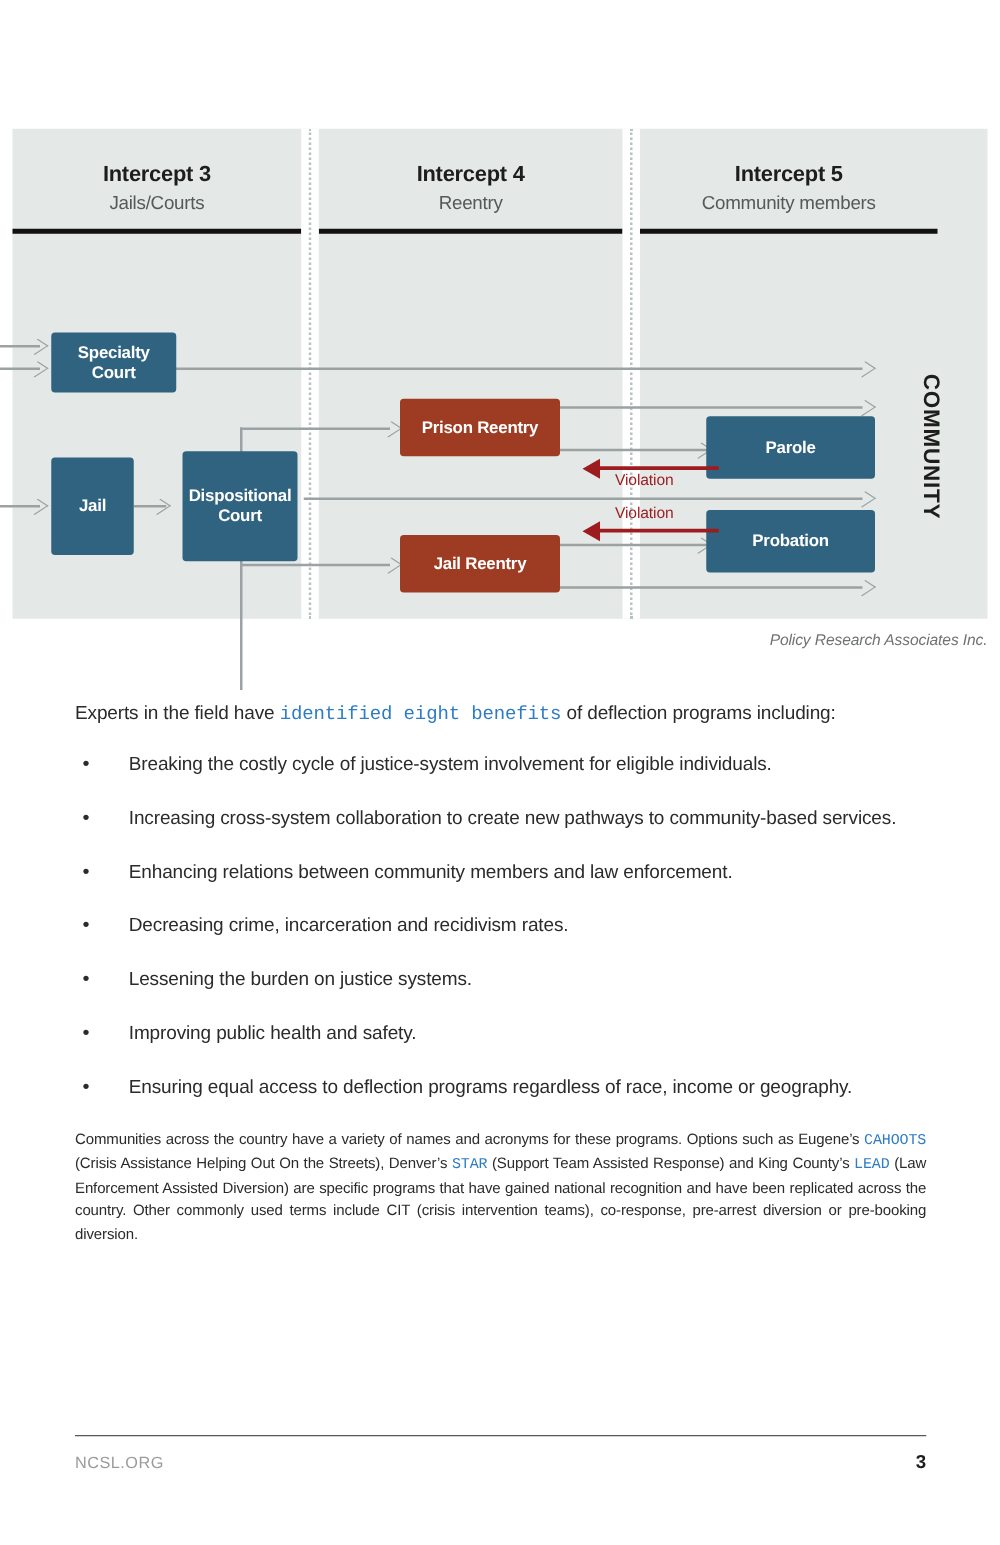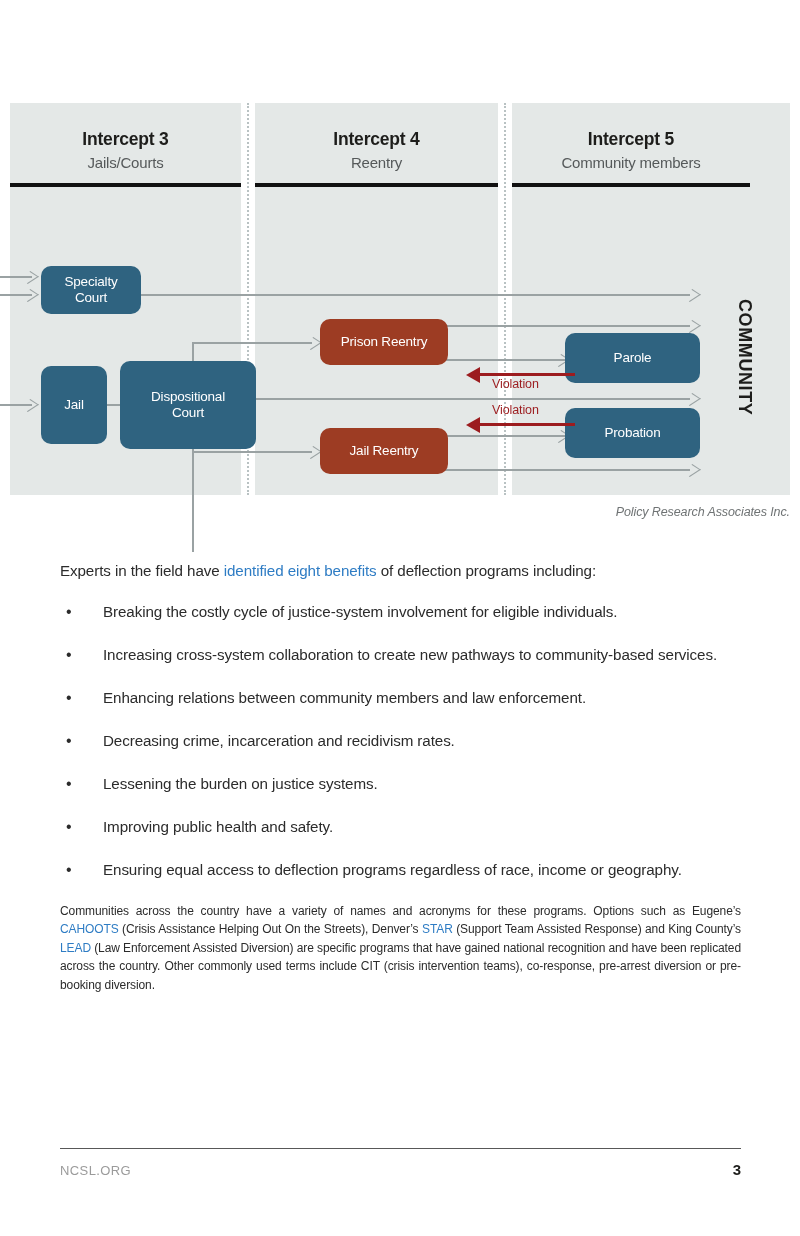--- a/index.html
+++ b/index.html
@@ -70,40 +70,40 @@
   }
   #hdr1 { left: 0px;   width: 231px; }
   #hdr1 .ch-rule { width: 231px; }
   #hdr2 { left: 245px; width: 243px; }
   #hdr2 .ch-rule { width: 243px; }
   #hdr3 { left: 502px; width: 238px; }
   #hdr3 .ch-rule { width: 238px; }
 
   .node {
     position: absolute;
-    border-radius: 10px;
+    border-radius: 3px;
     display: flex;
     align-items: center;
     justify-content: center;
     text-align: center;
     color: #ffffff;
-    font-weight: normal;
+    font-weight: bold;
     font-size: 13.5px;
     line-height: 1.16;
     letter-spacing: -0.2px;
     box-sizing: border-box;
     padding: 2px 6px;
     z-index: 4;
   }
   .node.blue { background: #2f6380; }
   .node.rust { background: #9d3c23; }
 
   #n-specialty     { left: 31px;  top: 163px; width: 100px; height: 48px; }
   #n-jail          { left: 31px;  top: 263px; width: 66px;  height: 78px; }
-  #n-dispcourt     { left: 110px; top: 258px; width: 136px; height: 88px; }
+  #n-dispcourt     { left: 136px; top: 258px; width: 92px; height: 88px; }
   #n-prisonreentry { left: 310px; top: 216px; width: 128px; height: 46px; }
   #n-jailreentry   { left: 310px; top: 325px; width: 128px; height: 46px; }
   #n-parole        { left: 555px; top: 230px; width: 135px; height: 50px; }
   #n-probation     { left: 555px; top: 305px; width: 135px; height: 50px; }
 
   .community-label {
     position: absolute;
     left: 724px;
     top: 196px;
     font-size: 18px;
@@ -177,20 +177,21 @@
   .lead {
     font-size: 15.2px;
     line-height: 1.5;
     color: #2b2b2b;
     letter-spacing: -0.1px;
     margin: 0 0 18px 0;
   }
   a.inline-link {
     color: #2e7cc4;
     text-decoration: none;
+    font-family: Liberation Mono, monospace;
   }
   ul.benefits {
     list-style: none;
     margin: 0;
     padding: 0;
   }
   ul.benefits li {
     position: relative;
     padding-left: 43px;
     font-size: 15.2px;

